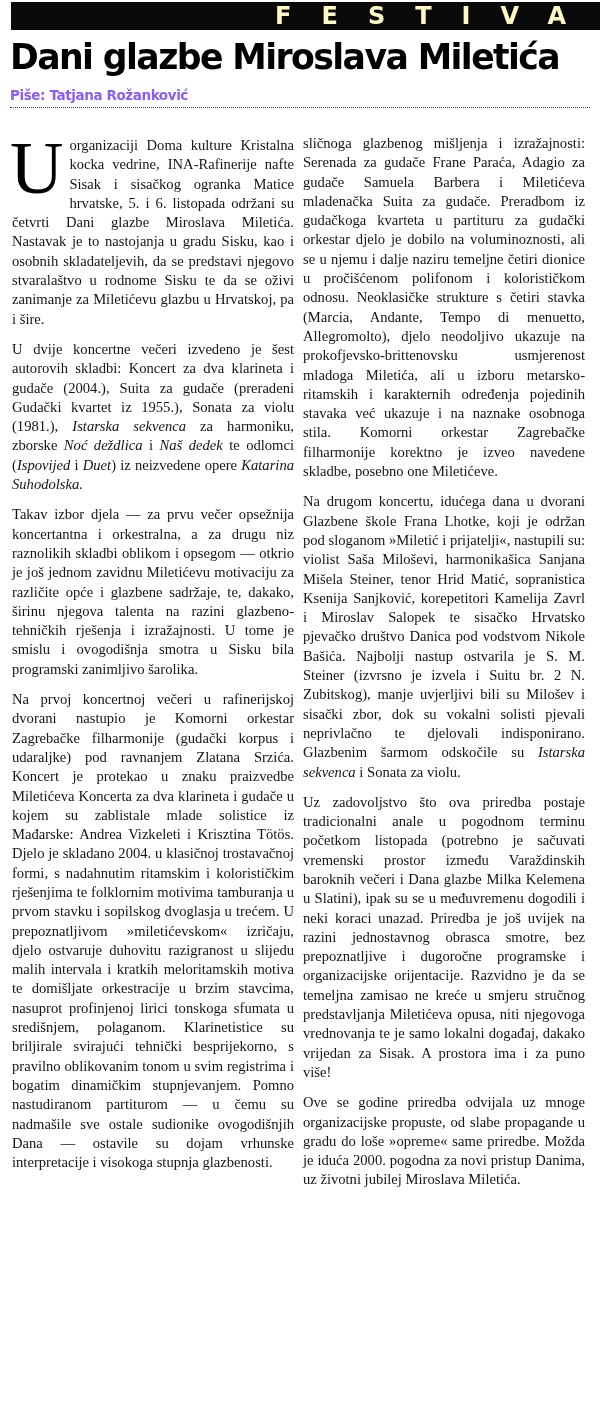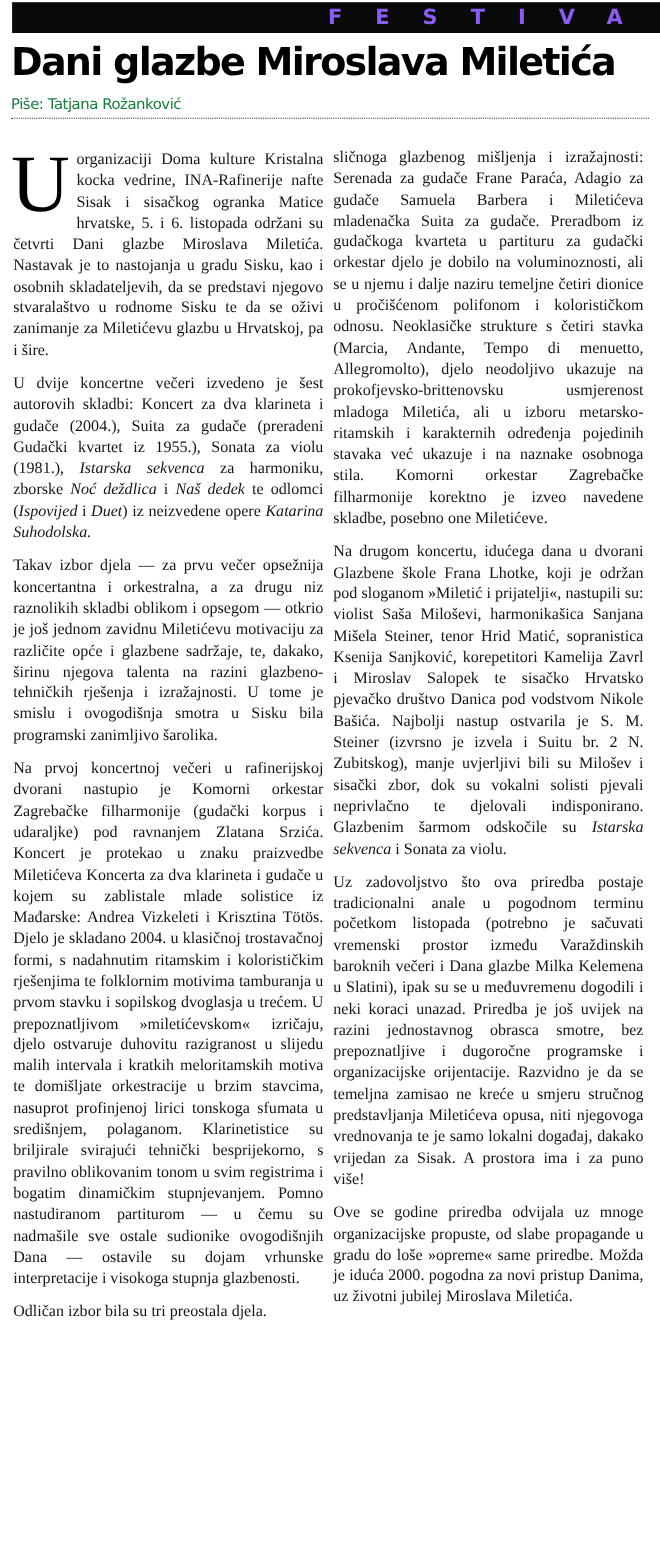--- a/index.html
+++ b/index.html
@@ -3,34 +3,34 @@
 <meta charset="utf-8">
 <style>
   html, body { margin: 0; padding: 0; background: #fff; }
   body { width: 600px; height: 1402px; position: relative; overflow: hidden; color: #111; }
   .section-bar {
     position: absolute; left: 11px; top: 2px; width: 589px; height: 28px;
     background: #0a0a0a;
   }
   .section-label {
     position: absolute; right: 4px; top: 0; height: 28px; line-height: 28px;
-    color: #8b5cf6; font-family: "DejaVu Sans", sans-serif; font-weight: bold;
-    font-size: 19px; letter-spacing: 30px; white-space: nowrap;
+    color: #fef9c3; font-family: "DejaVu Sans", sans-serif; font-weight: bold;
+    font-size: 24px; letter-spacing: 30px; white-space: nowrap;
   }
   .headline {
     position: absolute; left: 10px; top: 34px; width: 590px;
     font-family: "DejaVu Sans", sans-serif; font-weight: bold;
     font-size: 35px; line-height: 46px; letter-spacing: -1.6px;
     transform: scaleX(0.99); transform-origin: left;
     color: #000; white-space: nowrap;
   }
   .byline {
     position: absolute; left: 10px; top: 87px;
-    font-family: "DejaVu Sans", sans-serif; font-weight: normal;
-    font-size: 13.5px; letter-spacing: -0.4px; color: #15803d;
+    font-family: "DejaVu Sans", sans-serif; font-weight: bold;
+    font-size: 13.5px; letter-spacing: -0.4px; color: #8b5cf6;
   }
   .byline-rule {
     position: absolute; left: 10px; top: 107px; width: 580px; height: 0;
     border-top: 1.5px dotted #444;
   }
   .column {
     position: absolute; top: 136px; width: 282px;
     font-family: "Liberation Serif", serif; font-size: 14.6px; line-height: 19.3px;
     text-align: justify; hyphens: auto; color: #141414;
   }
@@ -52,21 +52,20 @@
 
 <h1 class="headline" style="margin:0;">Dani glazbe Miroslava Miletića</h1>
 <div class="byline">Piše: Tatjana Rožanković</div>
 <div class="byline-rule"></div>
 
 <div class="column col-left">
   <p><span class="dropcap">U</span><span> organizaciji Doma kulture Kristalna kocka vedrine, INA-Rafinerije nafte Sisak i sisačkog ogranka Matice hrvatske, 5. i 6. listopada održani su četvrti Dani glazbe Miroslava Miletića. Nastavak je to nastojanja u gradu Sisku, kao i osobnih skladateljevih, da se predstavi njegovo stvaralaštvo u rodnome Sisku te da se oživi zanimanje za Miletićevu glazbu u Hrvatskoj, pa i šire.</span></p>
   <p><span>U dvije koncertne večeri izvedeno je šest autorovih skladbi: Koncert za dva klarineta i gudače (2004.), Suita za gudače (preradeni Gudački kvartet iz 1955.), Sonata za violu (1981.), </span><em>Istarska sekvenca</em><span> za harmoniku, zborske </span><em>Noć deždlica</em><span> i </span><em>Naš dedek</em><span> te odlomci (</span><em>Ispovijed</em><span> i </span><em>Duet</em><span>) iz neizvedene opere </span><em>Katarina Suhodolska.</em></p>
   <p>Takav izbor djela — za prvu večer opsežnija koncertantna i orkestralna, a za drugu niz raznolikih skladbi oblikom i opsegom — otkrio je još jednom zavidnu Miletićevu motivaciju za različite opće i glazbene sadržaje, te, dakako, širinu njegova talenta na razini glazbeno-tehničkih rješenja i izražajnosti. U tome je smislu i ovogodišnja smotra u Sisku bila programski zanimljivo šarolika.</p>
   <p>Na prvoj koncertnoj večeri u rafinerijskoj dvorani nastupio je Komorni orkestar Zagrebačke filharmonije (gudački korpus i udaraljke) pod ravnanjem Zlatana Srzića. Koncert je protekao u znaku praizvedbe Miletićeva Koncerta za dva klarineta i gudače u kojem su zablistale mlade solistice iz Mađarske: Andrea Vizkeleti i Krisztina Tötös. Djelo je skladano 2004. u klasičnoj trostavačnoj formi, s nadahnutim ritamskim i kolorističkim rješenjima te folklornim motivima tamburanja u prvom stavku i sopilskog dvoglasja u trećem. U prepoznatljivom »miletićevskom« izričaju, djelo ostvaruje duhovitu razigranost u slijedu malih intervala i kratkih meloritamskih motiva te domišljate orkestracije u brzim stavcima, nasuprot profinjenoj lirici tonskoga sfumata u središnjem, polaganom. Klarinetistice su briljirale svirajući tehnički besprijekorno, s pravilno oblikovanim tonom u svim registrima i bogatim dinamičkim stupnjevanjem. Pomno nastudiranom partiturom — u čemu su nadmašile sve ostale sudionike ovogodišnjih Dana — ostavile su dojam vrhunske interpretacije i visokoga stupnja glazbenosti.</p>
-  <p>Odličan izbor bila su tri preostala djela.</p>
 </div>
 
 <div class="column col-right">
   <p>sličnoga glazbenog mišljenja i izražajnosti: Serenada za gudače Frane Paraća, Adagio za gudače Samuela Barbera i Miletićeva mladenačka Suita za gudače. Preradbom iz gudačkoga kvarteta u partituru za gudački orkestar djelo je dobilo na voluminoznosti, ali se u njemu i dalje naziru temeljne četiri dionice u pročišćenom polifonom i kolorističkom odnosu. Neoklasičke strukture s četiri stavka (Marcia, Andante, Tempo di menuetto, Allegromolto), djelo neodoljivo ukazuje na prokofjevsko-brittenovsku usmjerenost mladoga Miletića, ali u izboru metarsko-ritamskih i karakternih određenja pojedinih stavaka već ukazuje i na naznake osobnoga stila. Komorni orkestar Zagrebačke filharmonije korektno je izveo navedene skladbe, posebno one Miletićeve.</p>
   <p><span>Na drugom koncertu, idućega dana u dvorani Glazbene škole Frana Lhotke, koji je održan pod sloganom »Miletić i prijatelji«, nastupili su: violist Saša Miloševi, harmonikašica Sanjana Mišela Steiner, tenor Hrid Matić, sopranistica Ksenija Sanjković, korepetitori Kamelija Zavrl i Miroslav Salopek te sisačko Hrvatsko pjevačko društvo Danica pod vodstvom Nikole Bašića. Najbolji nastup ostvarila je S. M. Steiner (izvrsno je izvela i Suitu br. 2 N. Zubitskog), manje uvjerljivi bili su Milošev i sisački zbor, dok su vokalni solisti pjevali neprivlačno te djelovali indisponirano. Glazbenim šarmom odskočile su </span><em>Istarska sekvenca</em><span> i Sonata za violu.</span></p>
   <p>Uz zadovoljstvo što ova priredba postaje tradicionalni anale u pogodnom terminu početkom listopada (potrebno je sačuvati vremenski prostor između Varaždinskih baroknih večeri i Dana glazbe Milka Kelemena u Slatini), ipak su se u međuvremenu dogodili i neki koraci unazad. Priredba je još uvijek na razini jednostavnog obrasca smotre, bez prepoznatljive i dugoročne programske i organizacijske orijentacije. Razvidno je da se temeljna zamisao ne kreće u smjeru stručnog predstavljanja Miletićeva opusa, niti njegovoga vrednovanja te je samo lokalni događaj, dakako vrijedan za Sisak. A prostora ima i za puno više!</p>
   <p>Ove se godine priredba odvijala uz mnoge organizacijske propuste, od slabe propagande u gradu do loše »opreme« same priredbe. Možda je iduća 2000. pogodna za novi pristup Danima, uz životni jubilej Miroslava Miletića.</p>
 </div>
 
 </body></html>

